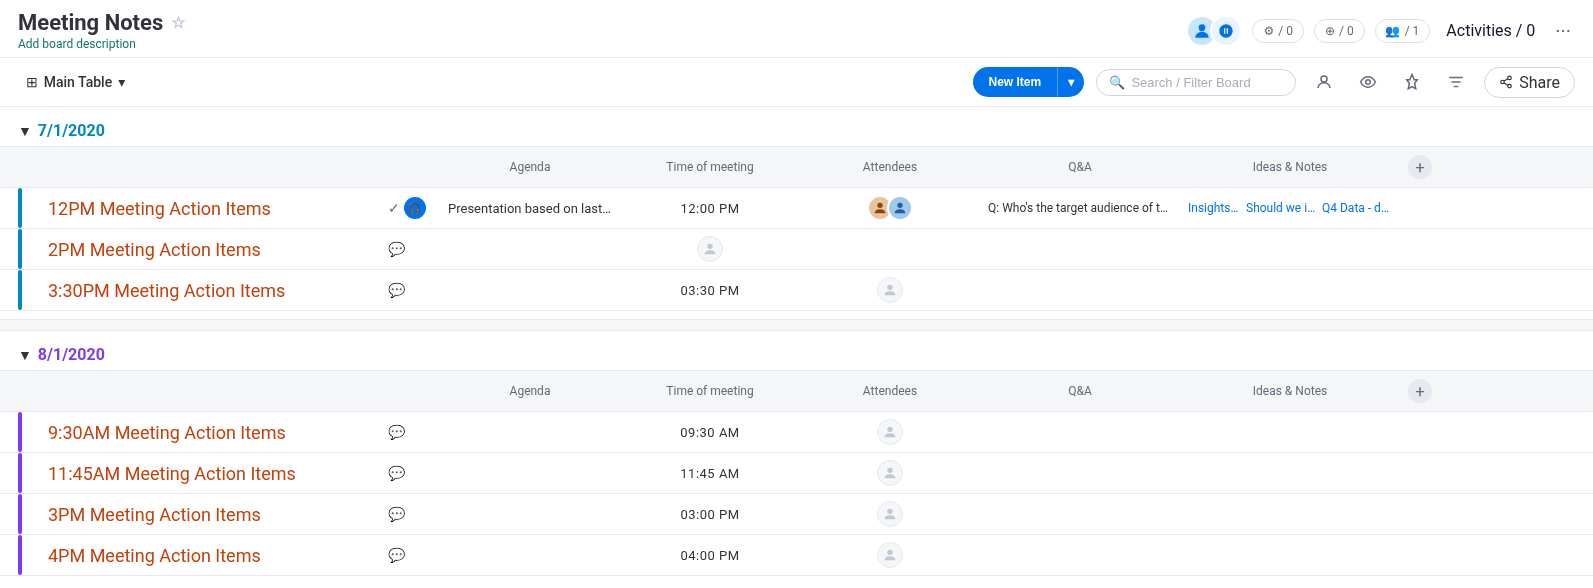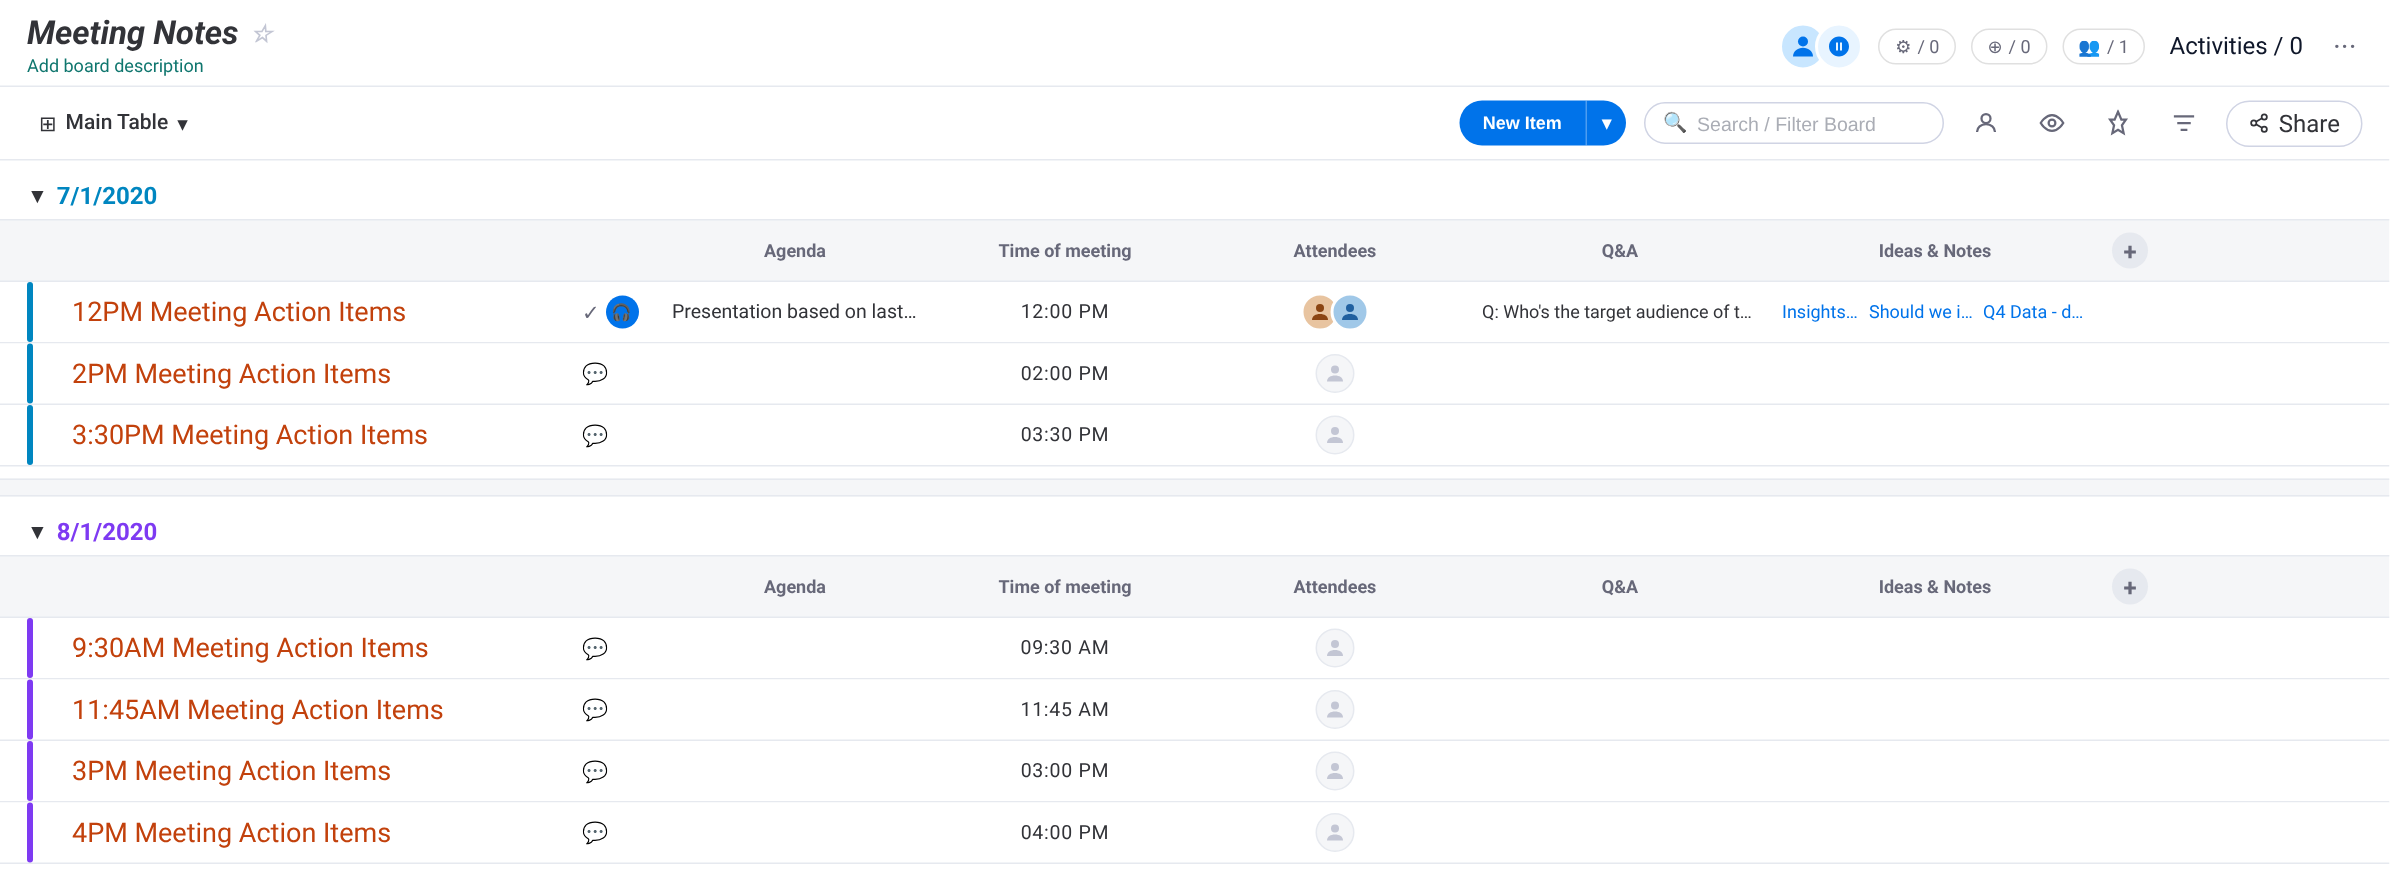--- a/index.html
+++ b/index.html
@@ -7,21 +7,21 @@
 
     
     .top-bar {
       display: flex;
       align-items: center;
       justify-content: space-between;
       padding: 10px 18px 6px 18px;
       border-bottom: 1px solid #e6e9ef;
     }
     .top-bar-left { display: flex; flex-direction: column; }
-    .board-title { display: flex; align-items: center; gap: 8px; font-size: 22px; font-weight: 700; color: #323338; font-style: italic; }
+    .board-title { display: flex; align-items: center; gap: 8px; font-size: 22px; font-weight: 700; color: #323338; }
     .board-title .star-icon { color: #c3c6d4; font-size: 16px; cursor: pointer; }
     .board-subtitle { font-size: 12px; color: #0f766e; margin-top: 2px; }
     .top-bar-right { display: flex; align-items: center; gap: 10px; }
 
     .avatar-group { display: flex; align-items: center; }
     .avatar { width: 32px; height: 32px; border-radius: 50%; background: #c4e0ff; border: 2px solid #fff; display: flex; align-items: center; justify-content: center; font-size: 11px; font-weight: 600; color: #0073ea; overflow: hidden; }
     .avatar:not(:first-child) { margin-left: -8px; }
 
     .stat-badge {
       display: flex; align-items: center; gap: 4px;
@@ -108,21 +108,21 @@
     .col-headers {
       display: grid;
       grid-template-columns: 40px 340px 60px 180px 180px 180px 200px 220px auto;
       align-items: center;
       padding: 4px 0;
       border-top: 1px solid #e6e9ef;
       border-bottom: 1px solid #e6e9ef;
       background: #f5f6f8;
       font-size: 12px; color: #676879;
     }
-    .col-header { padding: 4px 8px; text-align: center; font-weight: bold; }
+    .col-header { padding: 4px 8px; text-align: center; }
     .col-header.left { text-align: left; }
 
     
     .data-row {
       display: grid;
       grid-template-columns: 40px 340px 60px 180px 180px 180px 200px 220px auto;
       align-items: center;
       border-bottom: 1px solid #e6e9ef;
       min-height: 40px;
       background: #fff;
@@ -344,21 +344,20 @@
       <div class="row-check">
         <div class="group-bar blue"></div>
       </div>
       <div class="row-name-cell">
         <span>2PM Meeting Action Items</span>
       </div>
       <div class="row-icons row-cell">
         <span class="comment-icon">💬</span>
       </div>
       <div class="row-cell"></div>
-      <div class="row-cell time">02:00 PM</div>
       <div class="attendees-cell">
         <div class="attendee-avatar empty">
           <svg width="16" height="16" viewBox="0 0 24 24" fill="#c3c6d4">
               <circle cx="12" cy="8" r="4"></circle>
               <path d="M4 20c0-4 3.6-6 8-6s8 2 8 6"></path>
             </svg>
         </div>
       </div>
       <div class="qa-cell"></div>
       <div class="ideas-cell"></div>

